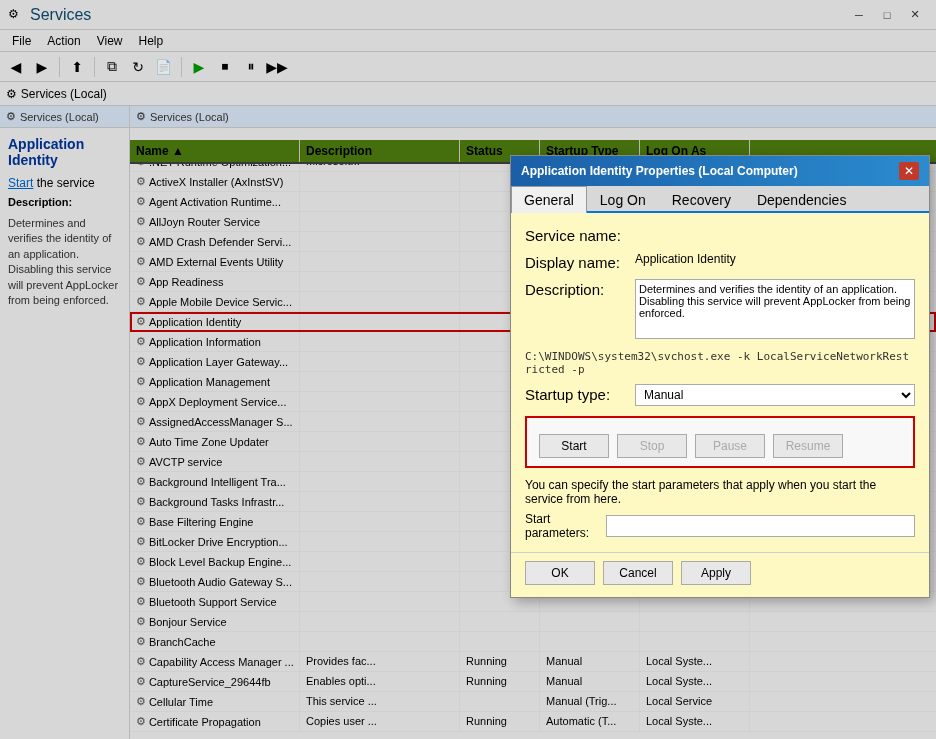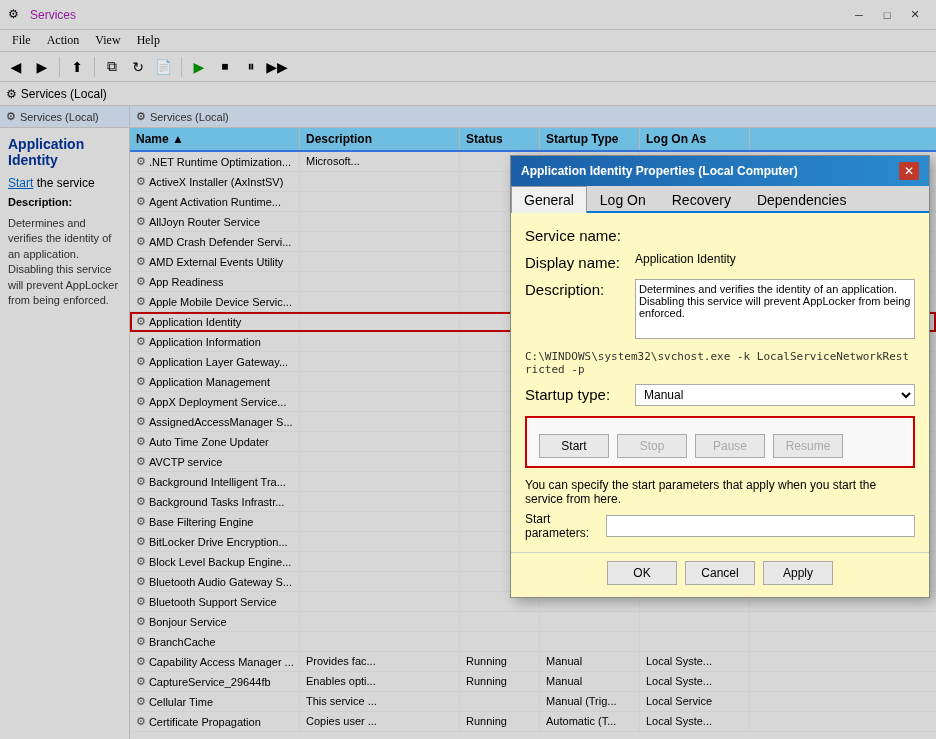--- a/index.html
+++ b/index.html
@@ -9,37 +9,36 @@
     .title-bar {
       background: #f0f0f0;
       height: 30px;
       display: flex;
       align-items: center;
       padding: 0 8px;
       border-bottom: 1px solid #ccc;
       user-select: none;
     }
     .title-bar-icon { width: 16px; height: 16px; margin-right: 6px; }
-    .title-bar-title { flex: 1; font-size: 12px; color: #a21caf; }
+    .title-bar-title { flex: 1; font-size: 16px; color: #0c4a6e; }
     .title-bar-controls { display: flex; gap: 2px; }
     .title-bar-btn {
       width: 26px; height: 22px; border: none; background: transparent;
       cursor: pointer; font-size: 11px; color: #333;
       display: flex; align-items: center; justify-content: center;
     }
 
     
     .menu-bar {
       background: #f0f0f0;
       height: 22px;
       display: flex;
       align-items: center;
       padding: 0 4px;
       border-bottom: 1px solid #ccc;
-      font-family: Liberation Serif, serif;
     }
     .menu-item {
       padding: 2px 8px;
       cursor: pointer;
       font-size: 12px;
     }
 
     
     .toolbar {
       background: #f0f0f0;
@@ -111,24 +110,24 @@
       font-size: 11px;
       color: #333;
       border-bottom: 1px solid #ccc;
       display: flex;
       align-items: center;
       gap: 4px;
     }
     .services-table { flex: 1; overflow-y: auto; }
     .table-header {
       display: flex;
-      background: #7dd3fc;
-      border-bottom: 2px solid #3b82f6;
+      background: #4d7c0f;
+      border-bottom: 2px solid #404040;
       position: sticky;
-      top: 0;
+      top: 12px;
     }
     .col-name { width: 170px; flex-shrink: 0; }
     .col-desc { width: 160px; flex-shrink: 0; }
     .col-status { width: 80px; flex-shrink: 0; }
     .col-startup { width: 100px; flex-shrink: 0; }
     .col-logon { width: 110px; flex-shrink: 0; }
     .th {
       padding: 4px 6px;
       font-size: 12px;
       font-weight: bold;
@@ -294,21 +293,21 @@
     .params-input {
       width: 100%;
       height: 22px;
       border: 1px solid #aaa;
       background: #fff;
       font-size: 12px;
       padding: 2px 4px;
     }
     .modal-footer {
       display: flex;
-      justify-content: center;
+      justify-content: flex-start;
       gap: 8px;
       padding: 8px 14px 12px;
       border-top: 1px solid #ccc;
     }
     .footer-btn {
       min-width: 70px;
       height: 24px;
       font-size: 12px;
       background: #e8e8e8;
       border: 1px solid #aaa;

